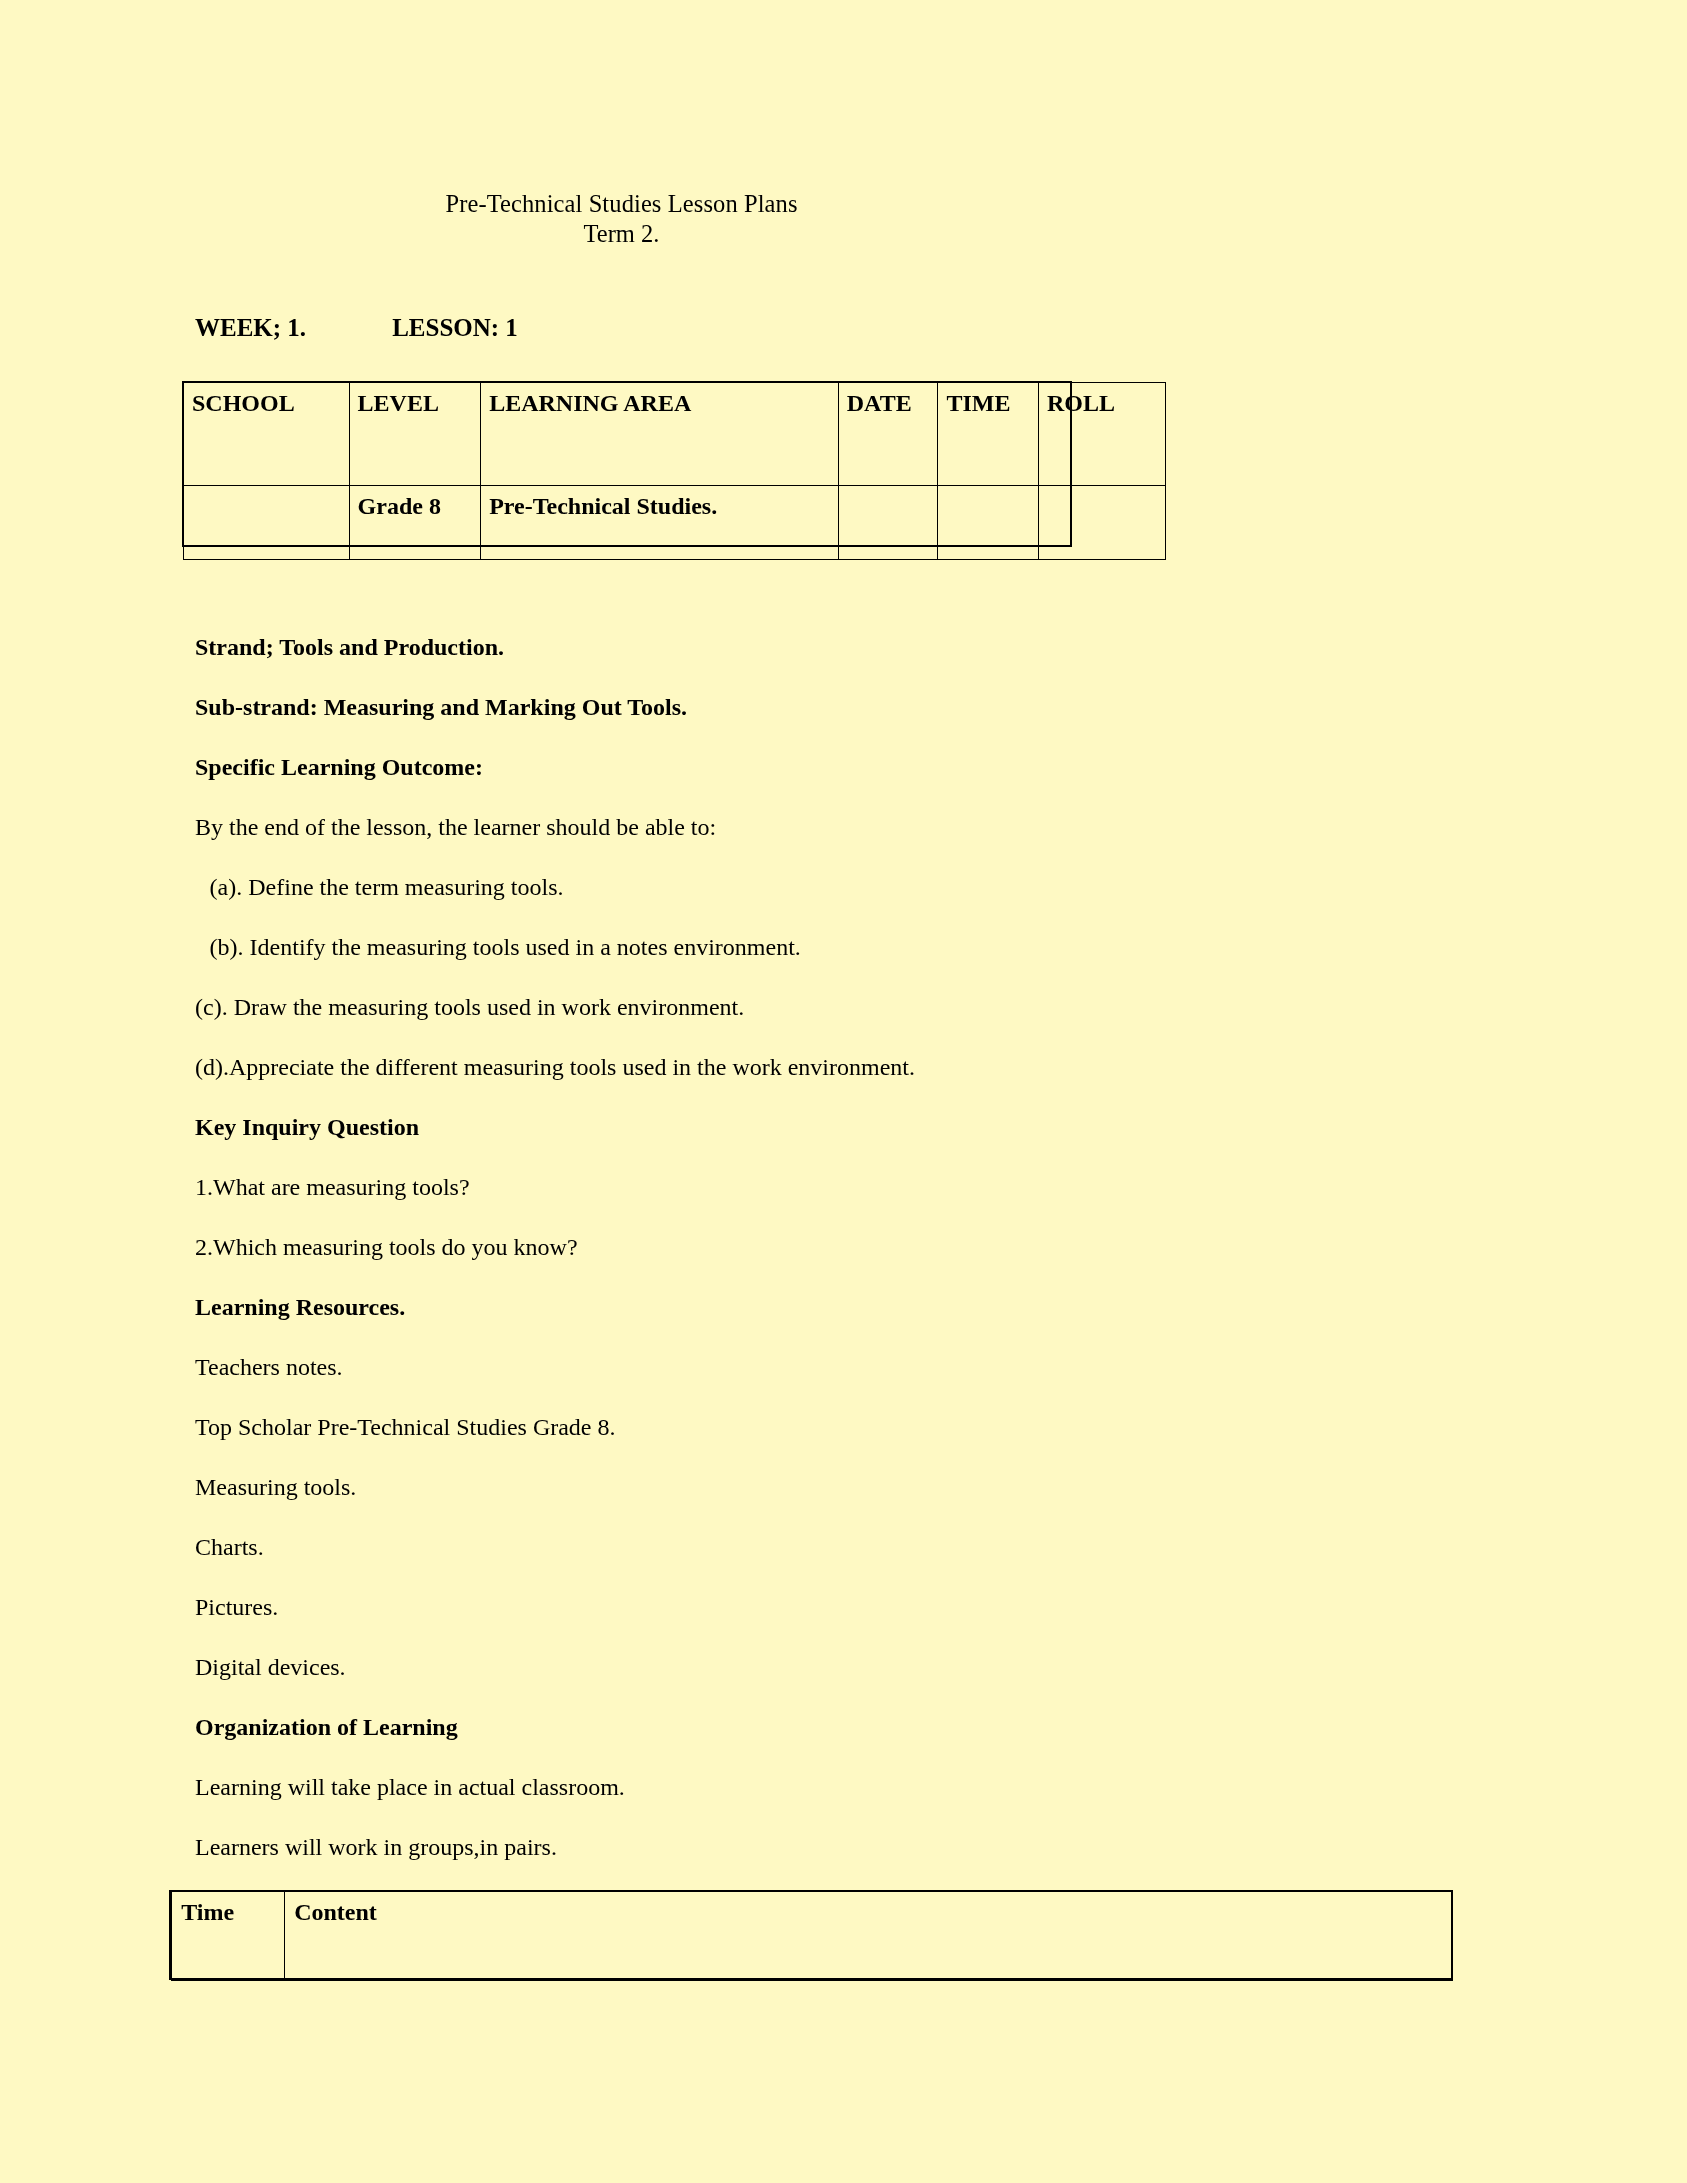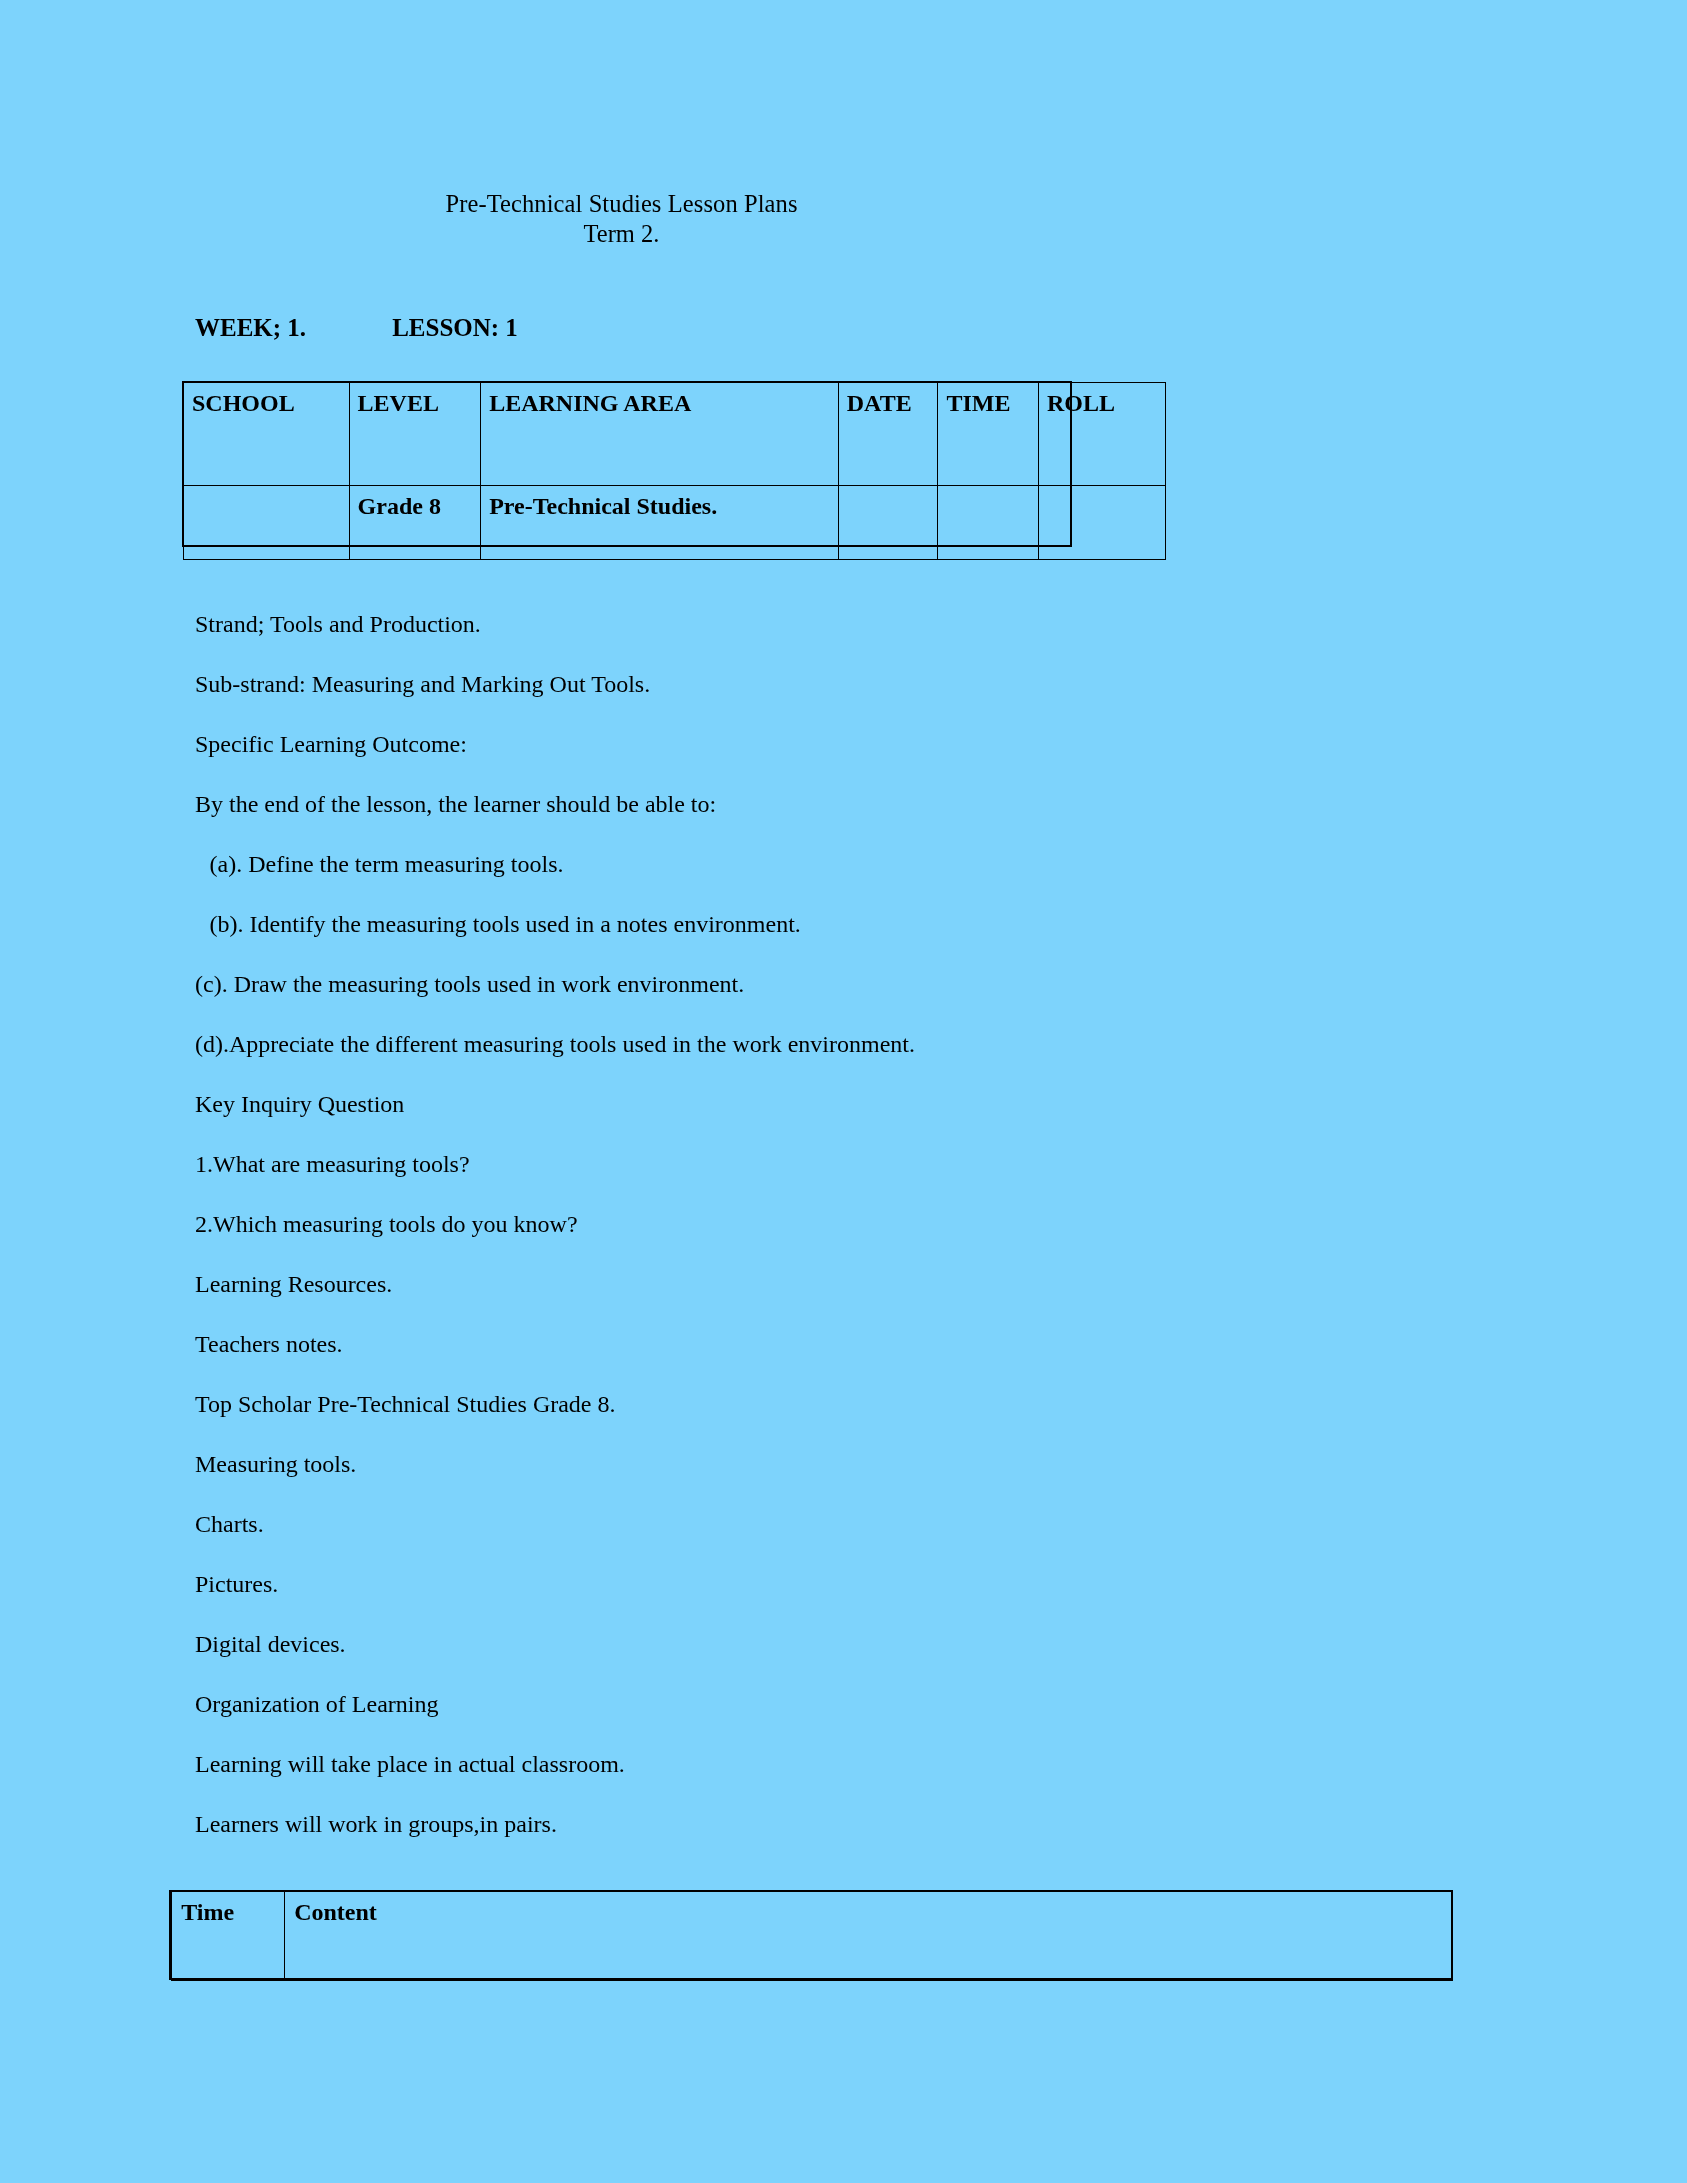--- a/index.html
+++ b/index.html
@@ -4,21 +4,21 @@
 <style>
   html, body {
     margin: 0;
     padding: 0;
     background: #ffffff;
   }
   .page {
     position: relative;
     width: 1687px;
     height: 2183px;
-    background: #7dd3fc;
+    background: #fef9c3;
     font-family: "Liberation Serif", "DejaVu Serif", serif;
     color: #000000;
     overflow: hidden;
   }
 
   
   .title-block {
     position: absolute;
     left: 195px;
     top: 189px;
@@ -96,21 +96,21 @@
     left: 195px;
     top: 609px;
     width: 1158px;
   }
   .p {
     font-size: 24px;
     line-height: 30px;
     margin: 0 0 30px 0;
     white-space: pre-wrap;
   }
-  .p.bold { font-weight: normal; }
+  .p.bold { font-weight: bold; margin-top: 23px; }
   .p.indent { padding-left: 14.6px; }
 
   
   .time-table {
     position: absolute;
     left: 171px;
     top: 1891px;
     width: 1282px;
     border-collapse: collapse;
     table-layout: fixed;

